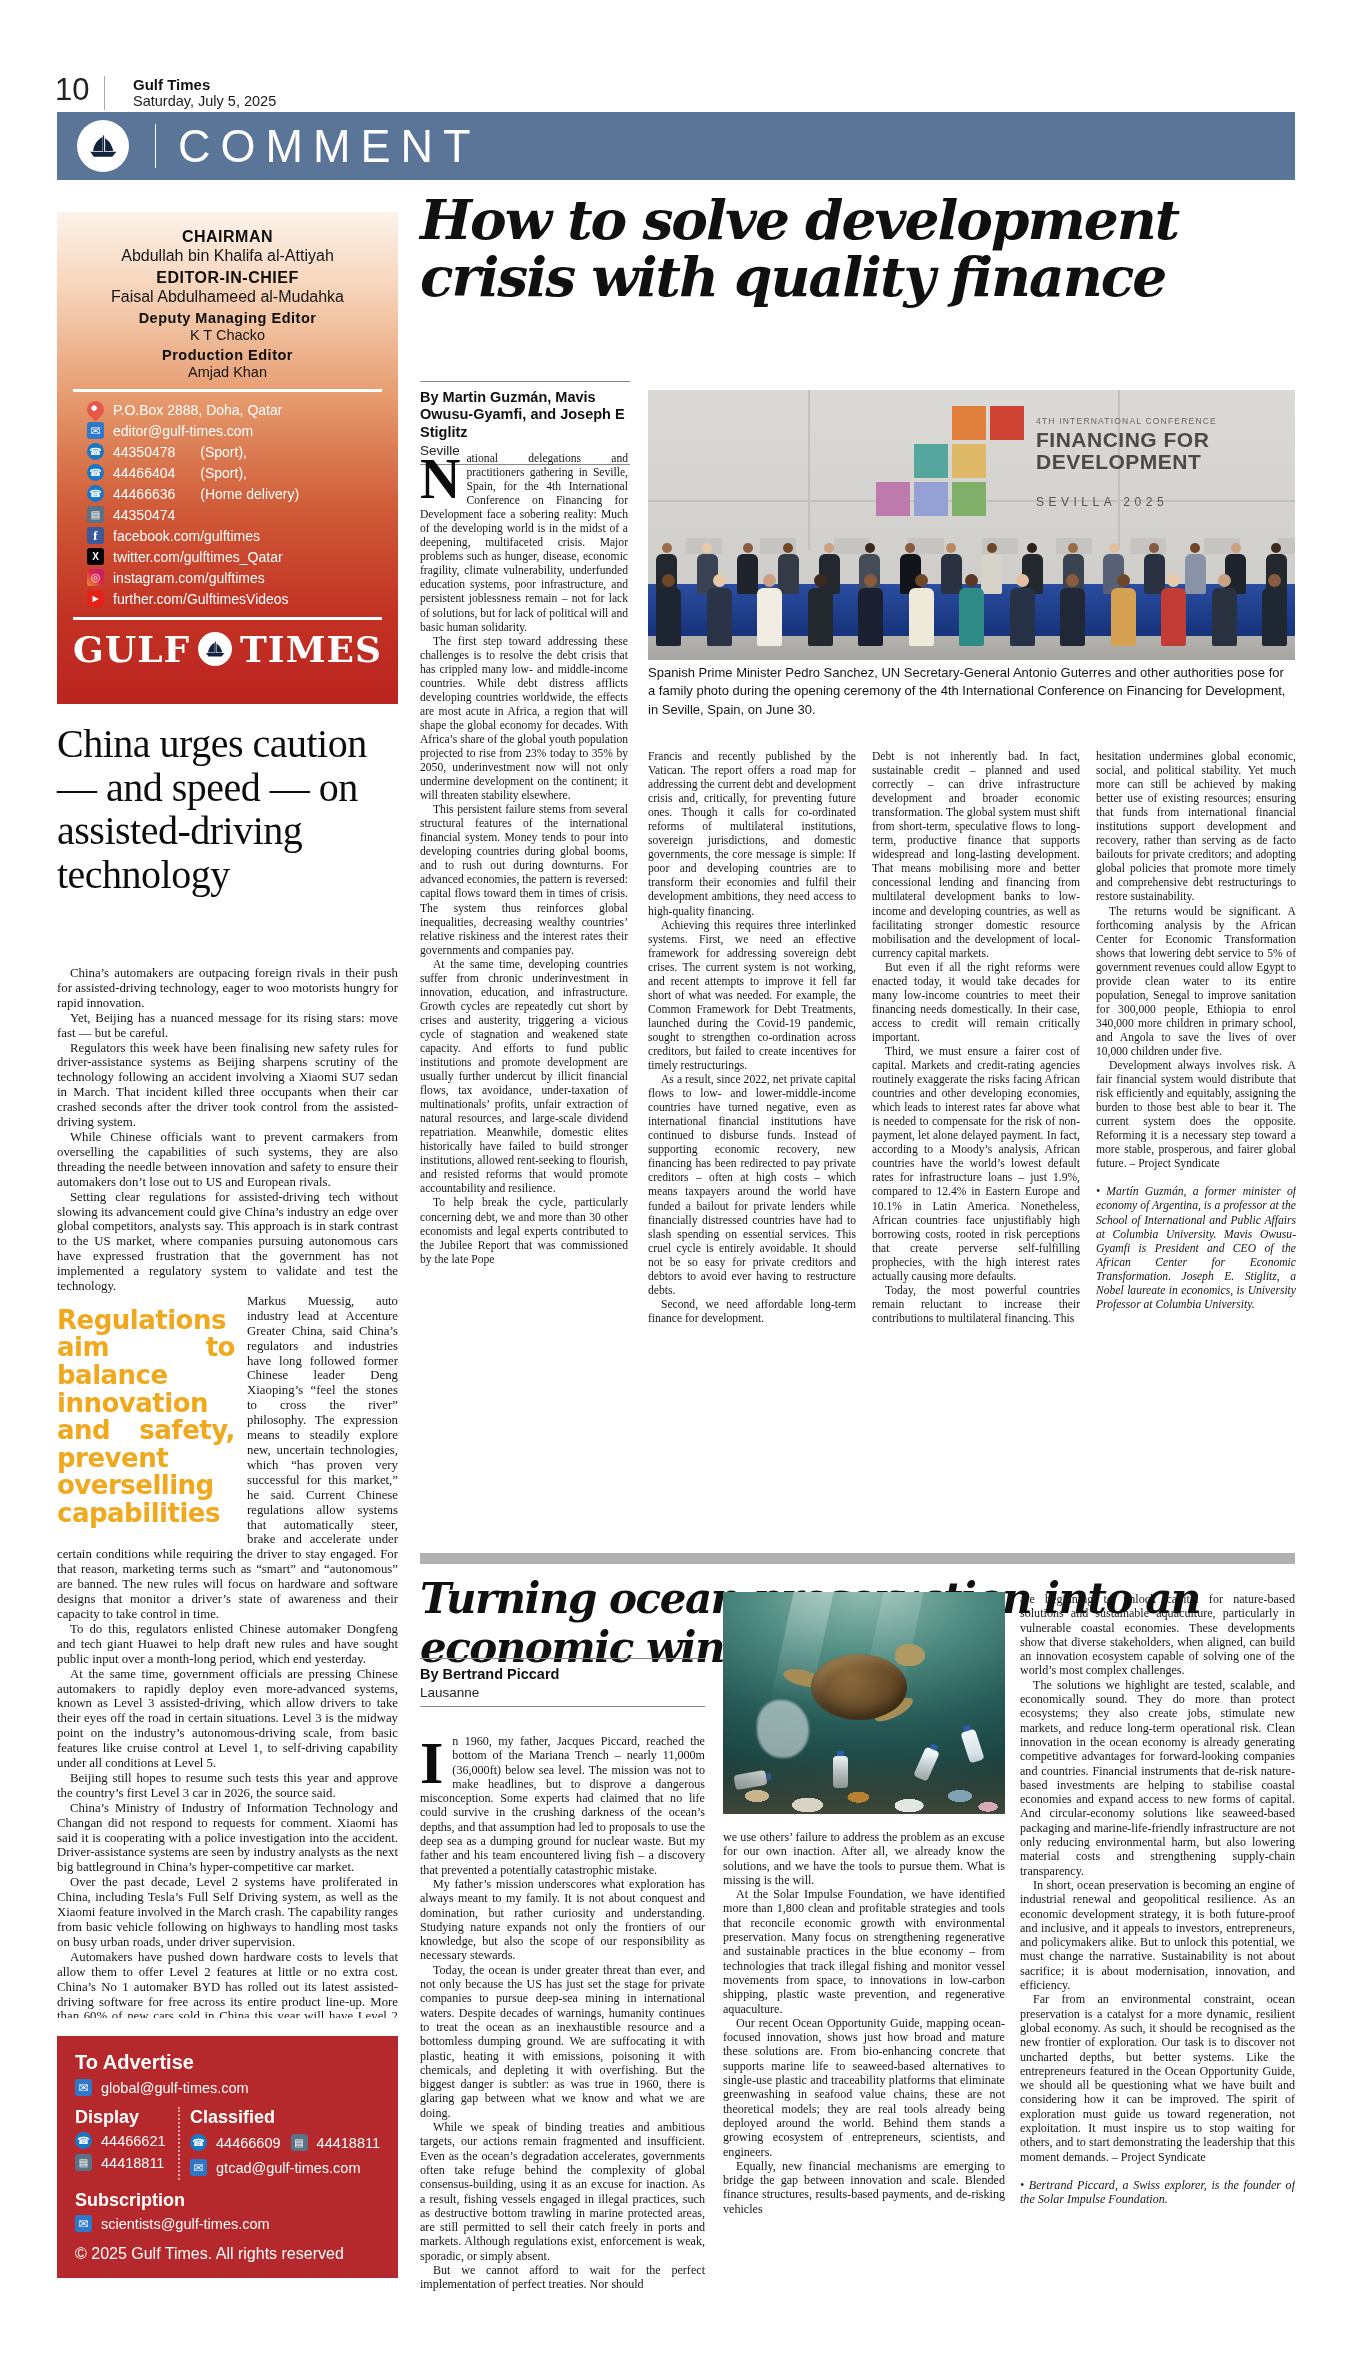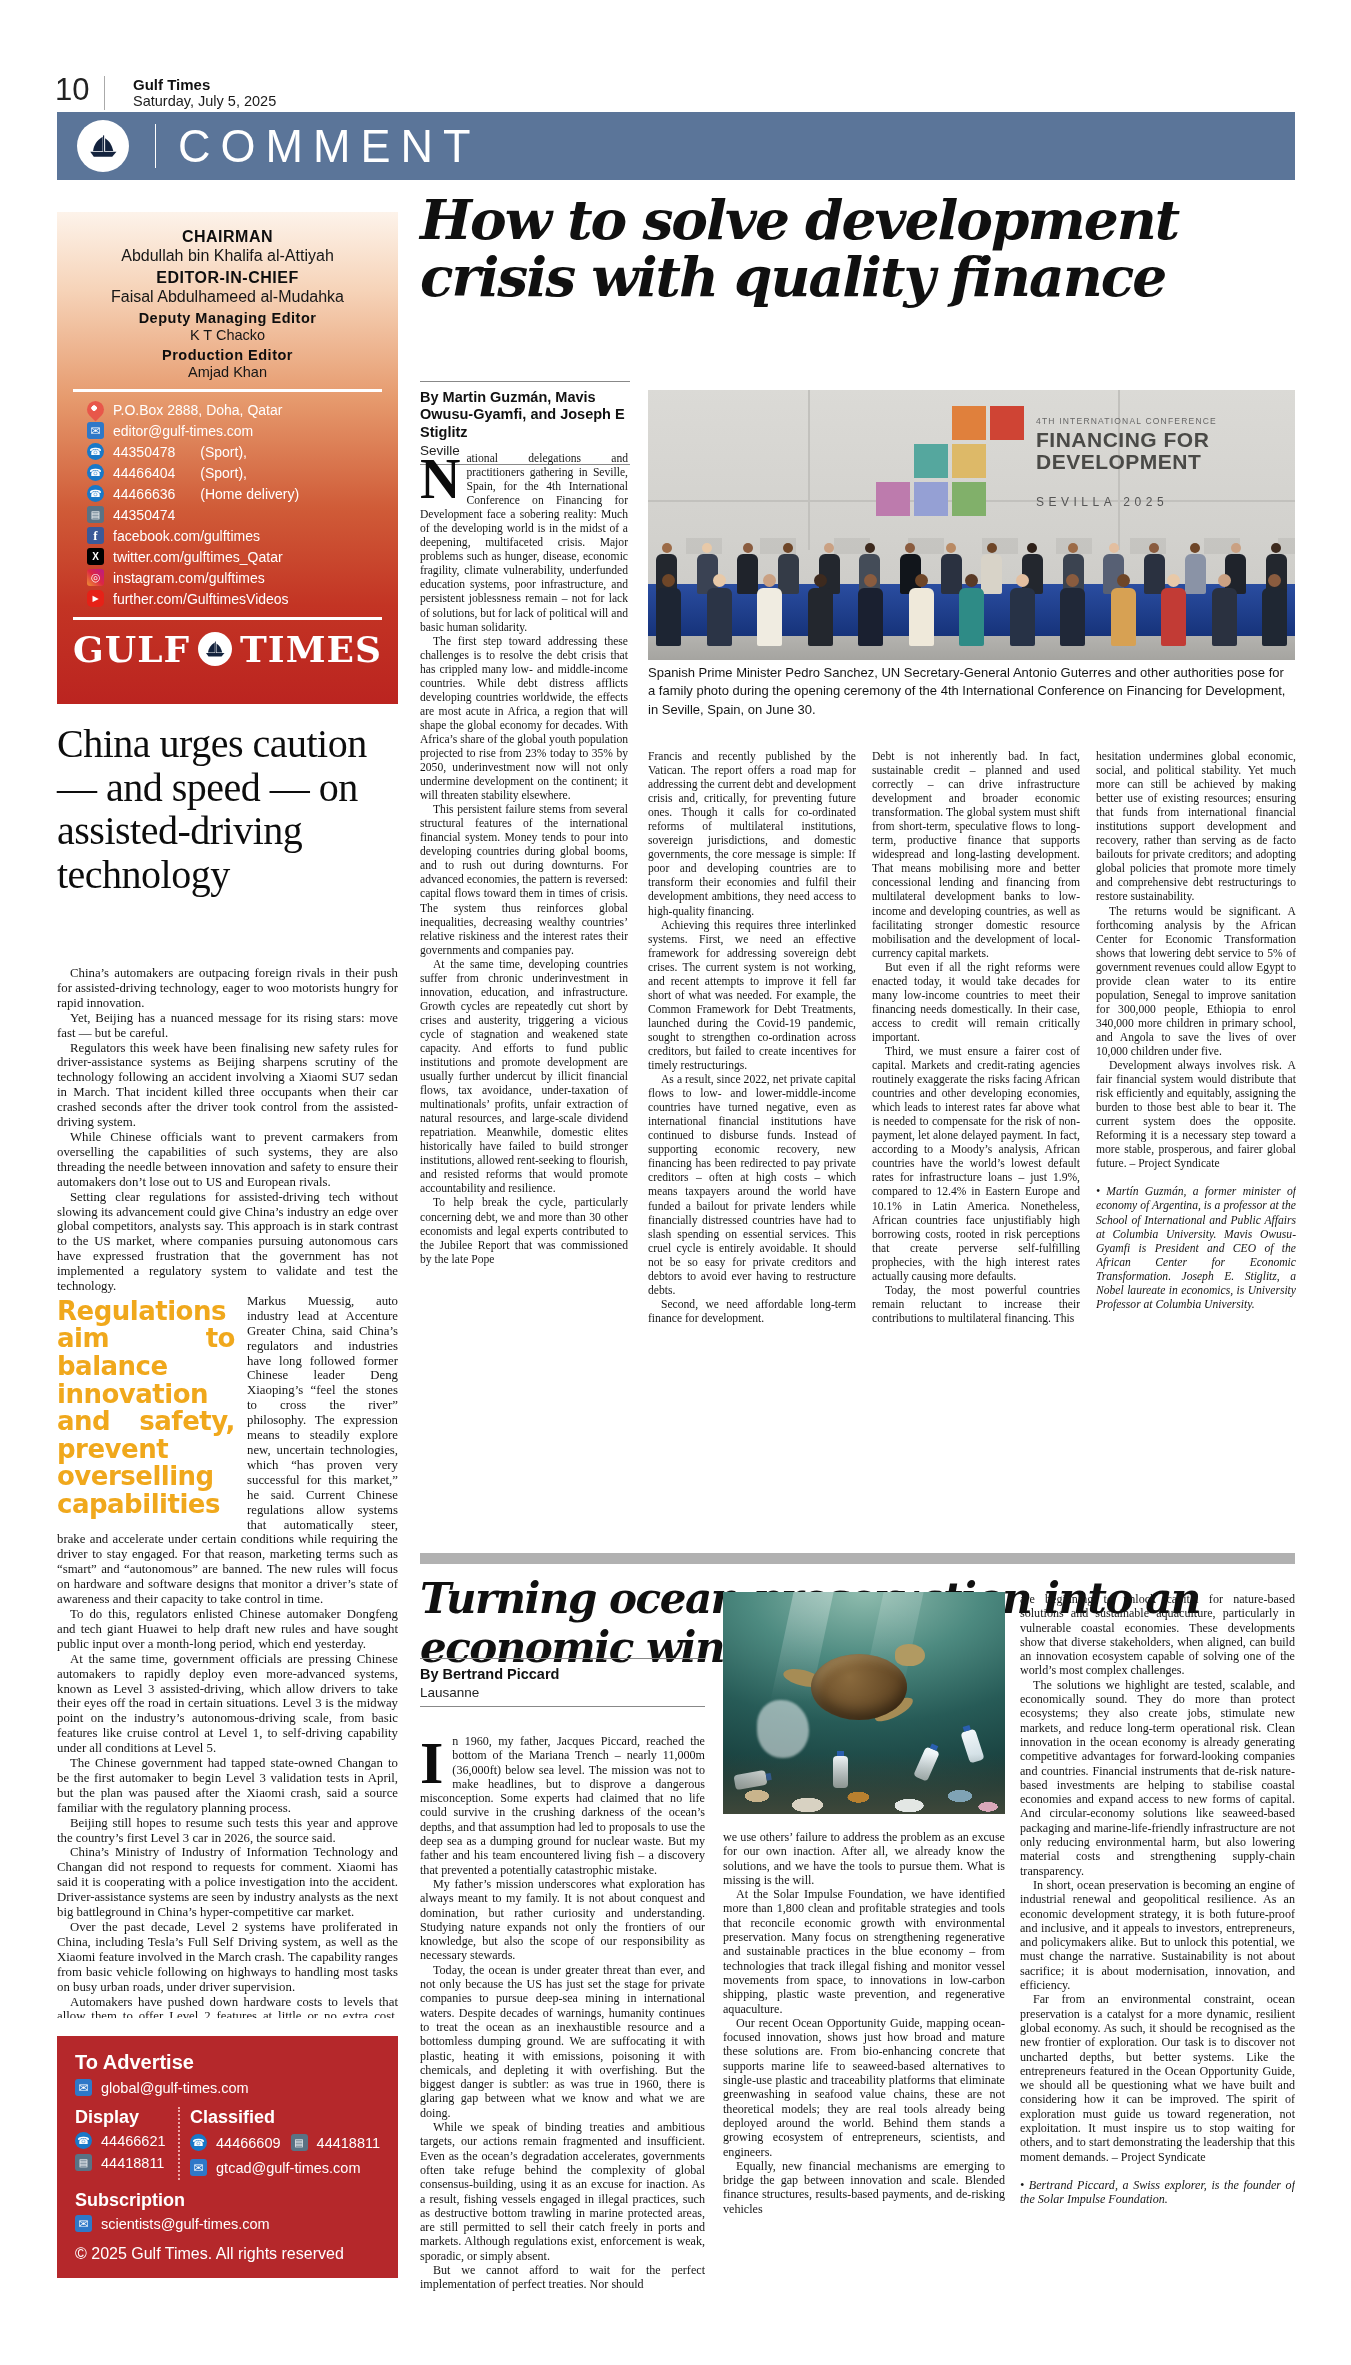--- a/index.html
+++ b/index.html
@@ -34,21 +34,21 @@
   .ic-x{background:#000;font-weight:700;font-size:10px}
   .ic-instagram{background:linear-gradient(45deg,#f09433,#dc2743,#bc1888);font-size:11px}
   .ic-youtube{background:#e62117;border-radius:5px;font-size:8px}
   .wordmark{display:flex;align-items:center;justify-content:center;gap:8px;margin-top:6px}
   .wordmark span{font-family:"DejaVu Serif",serif;font-weight:800;font-size:36px;color:#fff;letter-spacing:1px}
   .wm-circle{width:34px;height:34px;border-radius:50%;background:#fff;display:flex;align-items:center;justify-content:center}
   
   .china-head{left:57px;top:722px;width:341px;font-family:"Liberation Serif",serif;font-size:40px;line-height:1.09;color:#0d0d0d;letter-spacing:-.5px}
   .china-body{left:57px;top:966px;width:341px;height:1052px;overflow:hidden;font-family:"Liberation Serif",serif;font-size:12.8px;line-height:14.9px;text-align:justify;color:#151515}
   .china-body p{margin:0;text-indent:14px}
-  .pullquote{float:left;width:178px;margin:4px 12px 6px 0;font-family:"DejaVu Sans",sans-serif;font-weight:800;font-size:26px;line-height:1.06;color:#f0a81c;letter-spacing:-.5px}
+  .pullquote{float:left;width:178px;margin:13px 12px 6px 0;font-family:"DejaVu Sans",sans-serif;font-weight:800;font-size:26px;line-height:1.06;color:#f0a81c;letter-spacing:-.5px}
   
   .bcol{overflow:hidden;font-family:"Liberation Serif",serif;text-align:justify;color:#151515}
   .bcol p{margin:0;text-indent:13px}
   .bcol p.cont{text-indent:0}
   .bcol p.ital{font-style:italic;text-indent:0;margin-top:14px}
   .lead-p{text-indent:0 !important}
   .dropcap{float:left;font-family:"Liberation Serif",serif;font-weight:700;font-size:56px;line-height:.82;padding:5px 6px 0 0;color:#0c0c0c}
   
   .main-head{left:420px;top:192px;width:880px;font-family:"DejaVu Serif",serif;font-style:italic;font-weight:700;font-size:55px;line-height:1.03;letter-spacing:-2px;color:#101010}
   .byline{border-top:1px solid #888;border-bottom:1px solid #888;padding:7px 0 6px}
@@ -224,21 +224,20 @@
       <p>Yet, Beijing has a nuanced message for its rising stars: move fast — but be careful.</p>
       <p>Regulators this week have been finalising new safety rules for driver-assistance systems as Beijing sharpens scrutiny of the technology following an accident involving a Xiaomi SU7 sedan in March. That incident killed three occupants when their car crashed seconds after the driver took control from the assisted-driving system.</p>
       <p>While Chinese officials want to prevent carmakers from overselling the capabilities of such systems, they are also threading the needle between innovation and safety to ensure their automakers don’t lose out to US and European rivals.</p>
       <p>Setting clear regulations for assisted-driving tech without slowing its advancement could give China’s industry an edge over global competitors, analysts say. This approach is in stark contrast to the US market, where companies pursuing autonomous cars have expressed frustration that the government has not implemented a regulatory system to validate and test the technology.</p>
     </div>
   <div class="pullquote">Regulations aim to balance innovation and safety, prevent overselling capabilities</div>
   <div>
       <p class="cont">Markus Muessig, auto industry lead at Accenture Greater China, said China’s regulators and industries have long followed former Chinese leader Deng Xiaoping’s “feel the stones to cross the river” philosophy. The expression means to steadily explore new, uncertain technologies, which “has proven very successful for this market,” he said. Current Chinese regulations allow systems that automatically steer, brake and accelerate under certain conditions while requiring the driver to stay engaged. For that reason, marketing terms such as “smart” and “autonomous” are banned. The new rules will focus on hardware and software designs that monitor a driver’s state of awareness and their capacity to take control in time.</p>
       <p>To do this, regulators enlisted Chinese automaker Dongfeng and tech giant Huawei to help draft new rules and have sought public input over a month-long period, which end yesterday.</p>
       <p>At the same time, government officials are pressing Chinese automakers to rapidly deploy even more-advanced systems, known as Level 3 assisted-driving, which allow drivers to take their eyes off the road in certain situations. Level 3 is the midway point on the industry’s autonomous-driving scale, from basic features like cruise control at Level 1, to self-driving capability under all conditions at Level 5.</p>
-      <p>The Chinese government had tapped state-owned Changan to be the first automaker to begin Level 3 validation tests in April, but the plan was paused after the Xiaomi crash, said a source familiar with the regulatory planning process.</p>
       <p>Beijing still hopes to resume such tests this year and approve the country’s first Level 3 car in 2026, the source said.</p>
       <p>China’s Ministry of Industry of Information Technology and Changan did not respond to requests for comment. Xiaomi has said it is cooperating with a police investigation into the accident. Driver-assistance systems are seen by industry analysts as the next big battleground in China’s hyper-competitive car market.</p>
       <p>Over the past decade, Level 2 systems have proliferated in China, including Tesla’s Full Self Driving system, as well as the Xiaomi feature involved in the March crash. The capability ranges from basic vehicle following on highways to handling most tasks on busy urban roads, under driver supervision.</p>
       <p>Automakers have pushed down hardware costs to levels that allow them to offer Level 2 features at little or no extra cost. China’s No 1 automaker BYD has rolled out its latest assisted-driving software for free across its entire product line-up. More than 60% of new cars sold in China this year will have Level 2 features, according to an estimate from research firm Canalys. — Reuters</p>
     </div>
 </div>
 
 <div class="abs advertise">
   <div class="adv-title">To Advertise</div>
   <div class="crow">

